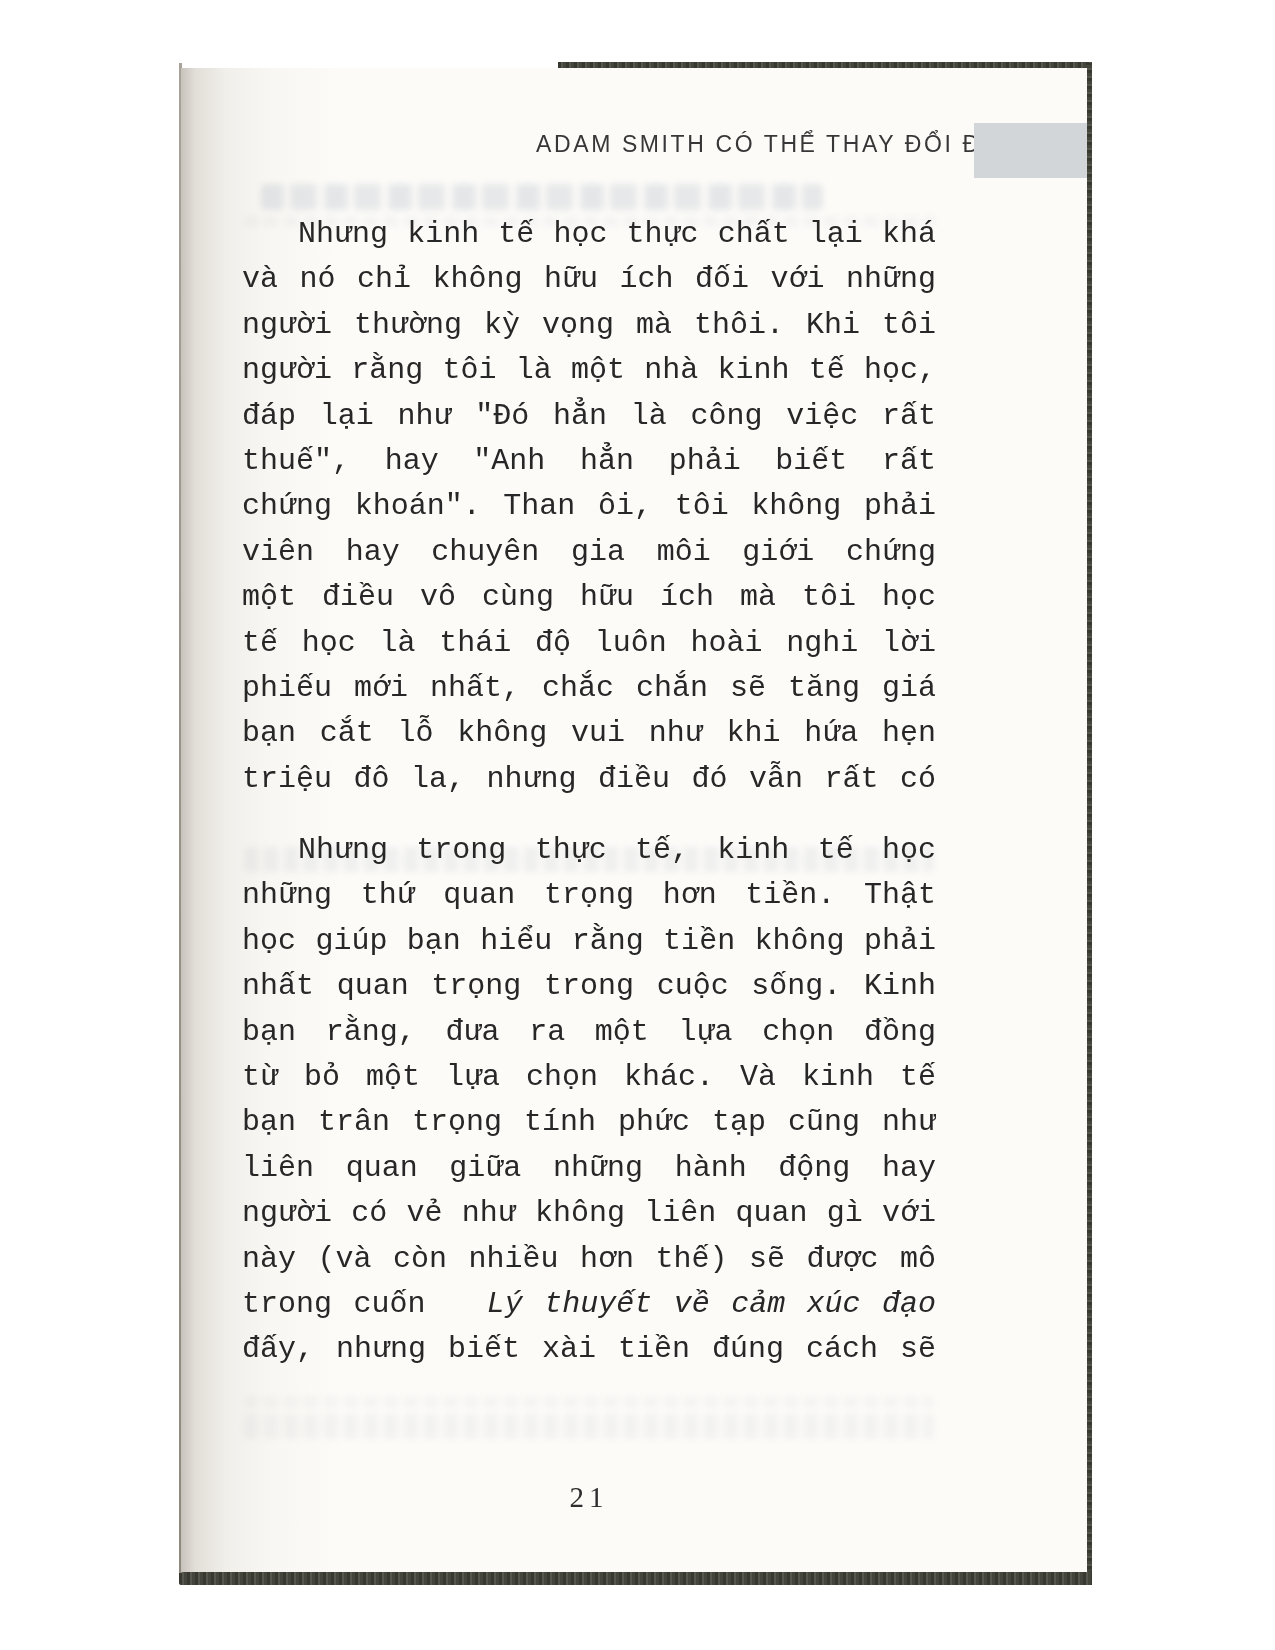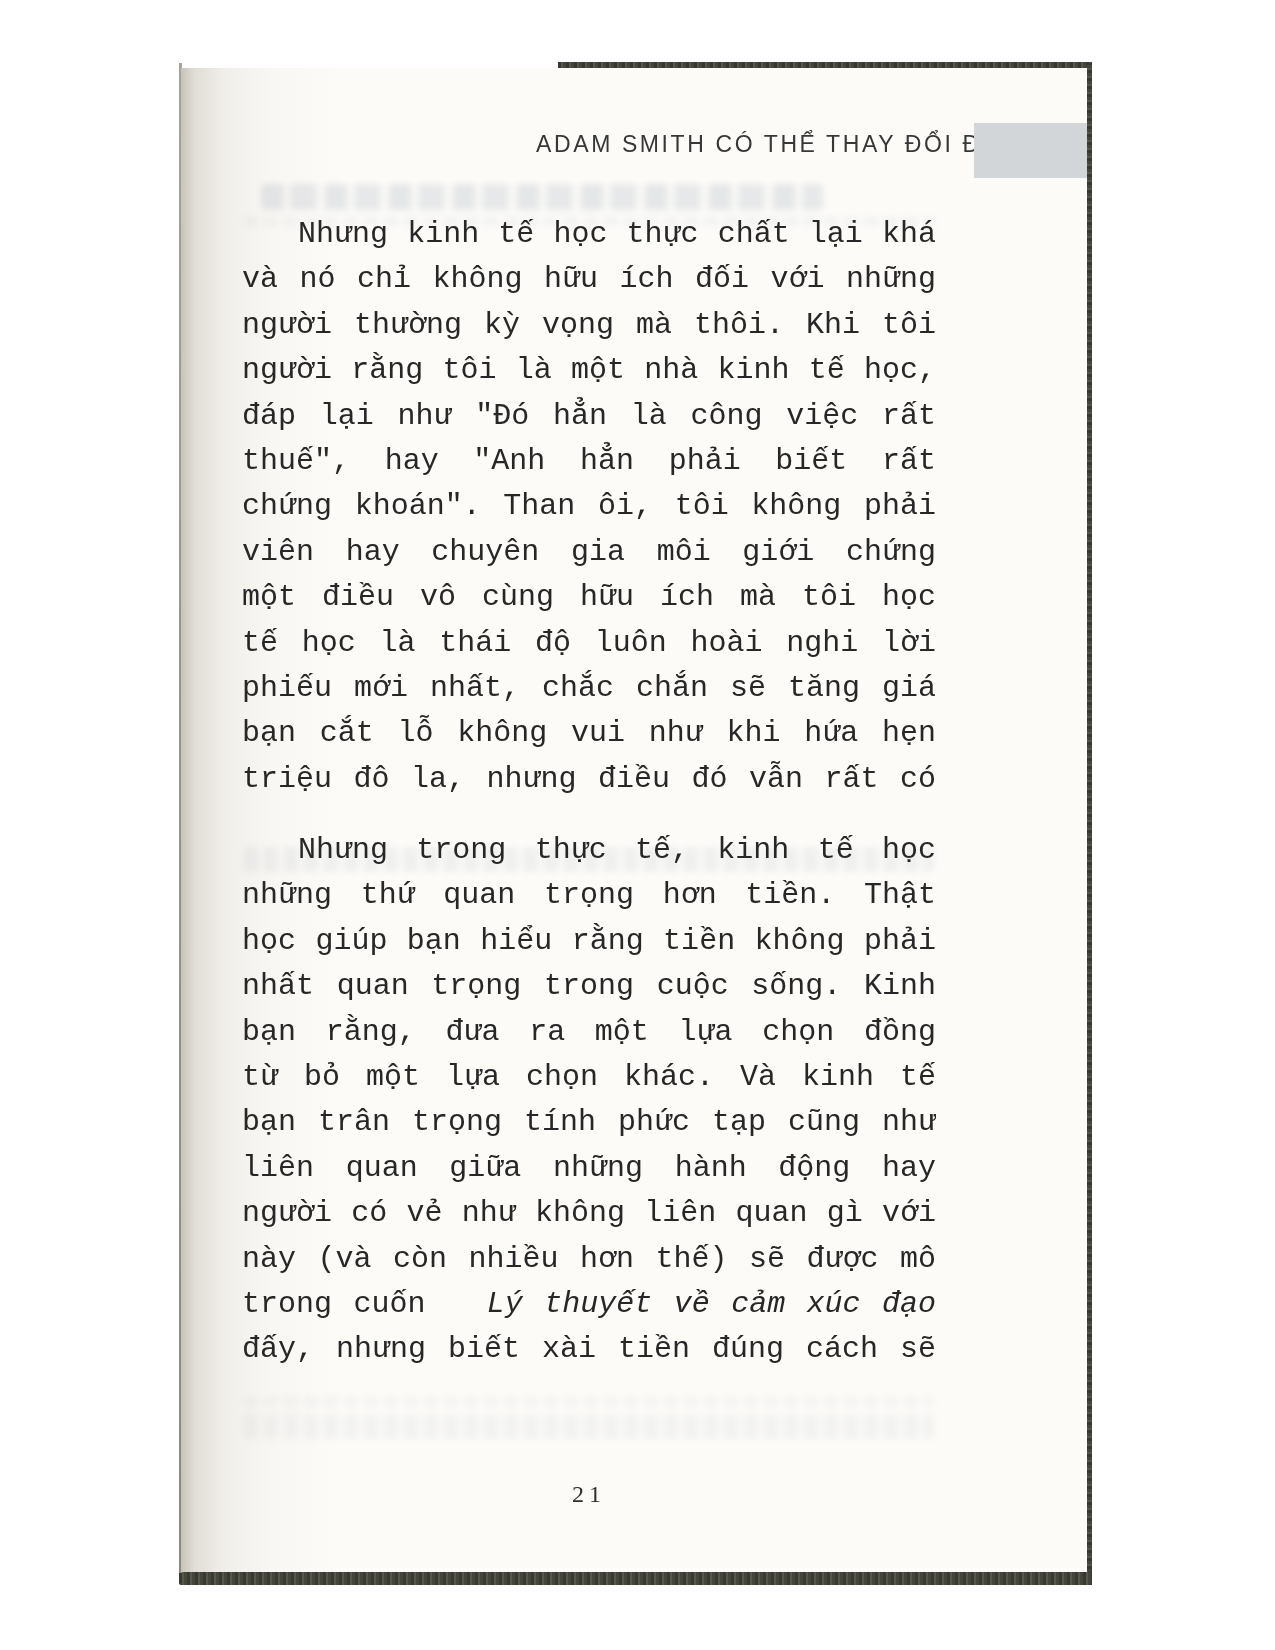--- a/index.html
+++ b/index.html
@@ -124,21 +124,21 @@
   .line.last::after { width: 0; }
   .line.indent { text-indent: 56px; }
   .line em { font-style: italic; margin-left: 40px; }
 
   
   #page-number {
     position: absolute;
     left: 61px; top: 1413px;
     width: 694px;
     text-align: center;
-    font-size: 24px;
+    font-size: 29px;
     letter-spacing: 5px;
     color: #2e2e2e;
   }
 </style>
 </head>
 <body>
 
 <div id="canvas">
 
   <div class="cover-strip" id="cover-top"></div>

